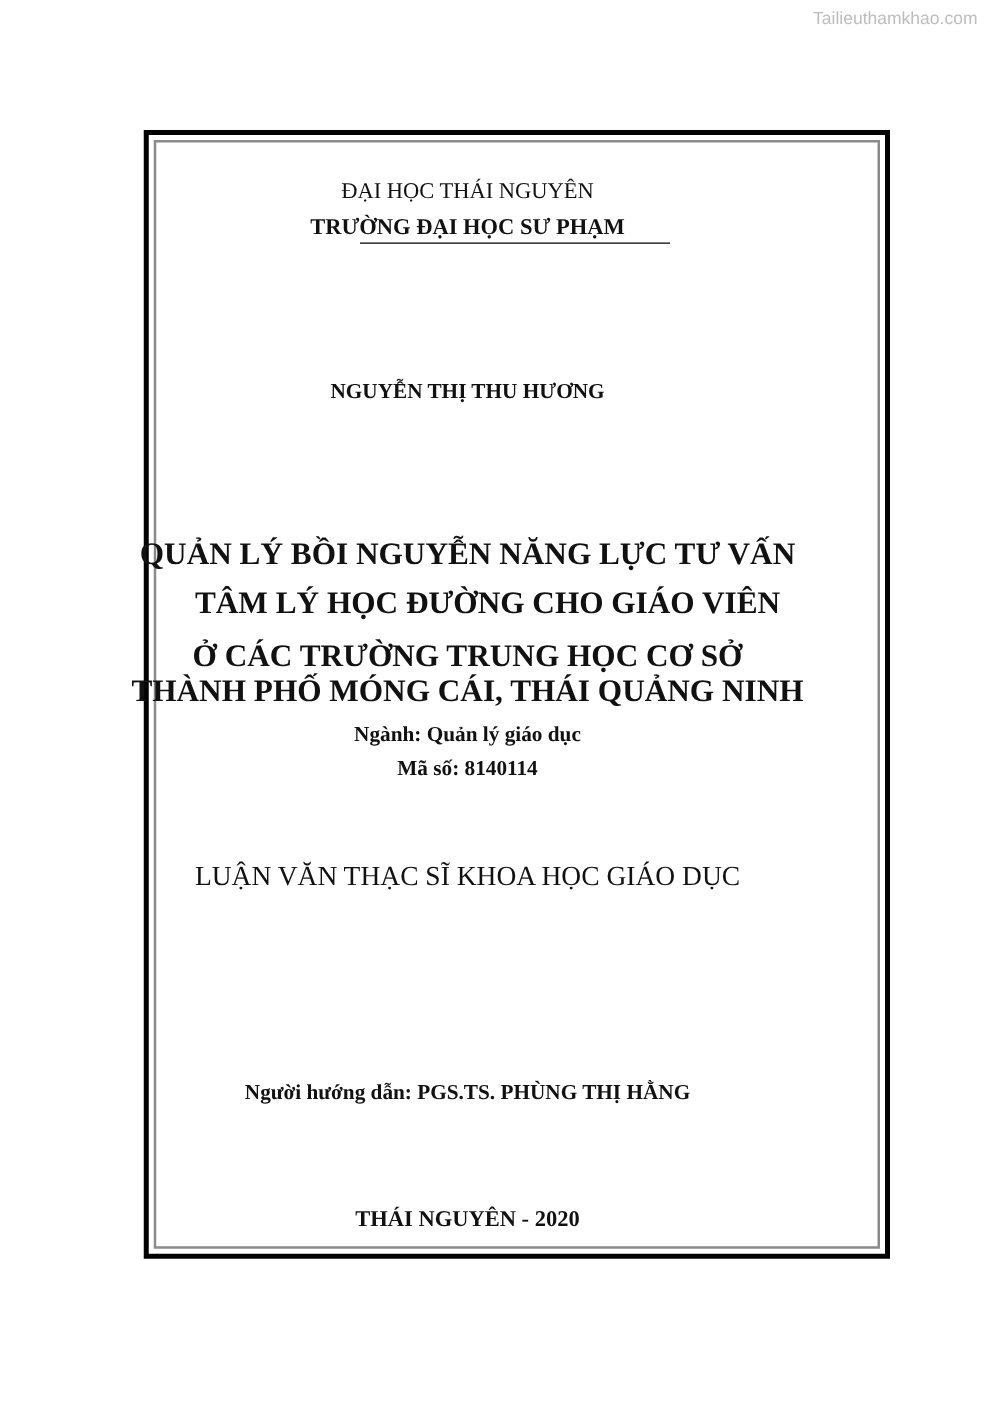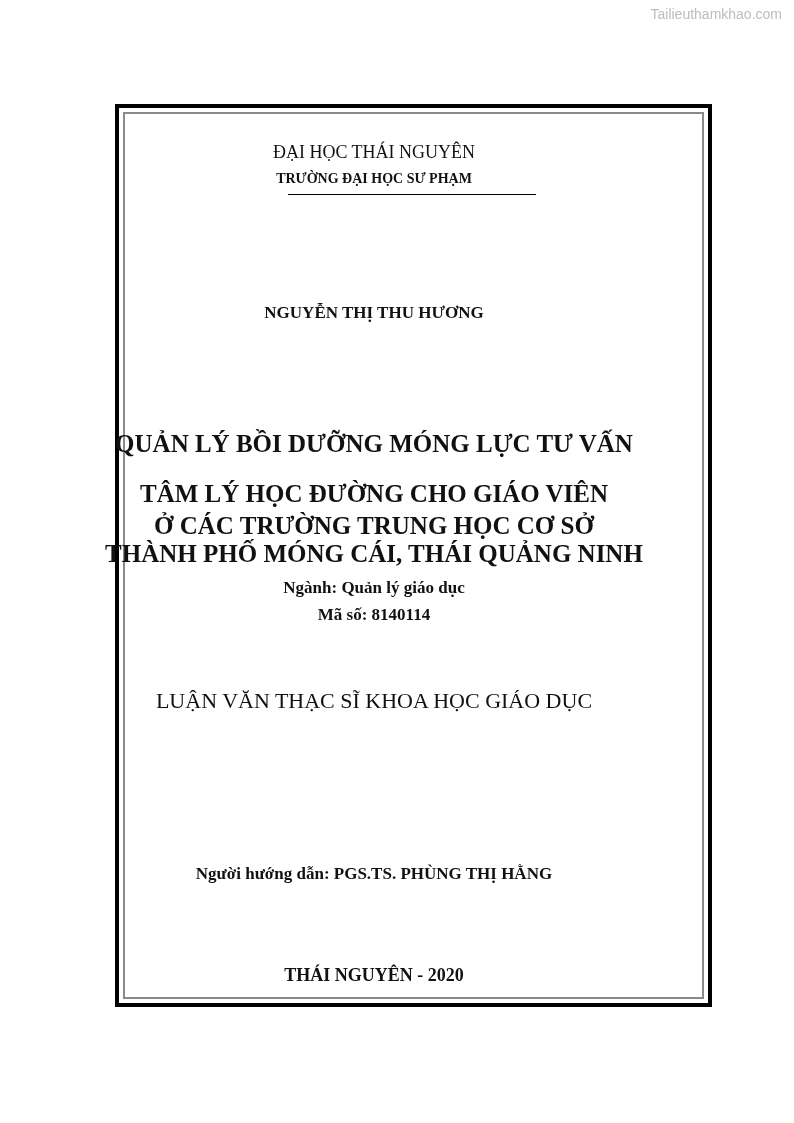--- a/index.html
+++ b/index.html
@@ -2,25 +2,25 @@
 <html><head>
 <meta charset="utf-8">
 <style>
   html,body{margin:0;padding:0;background:#fff;}
   body{width:794px;height:1123px;position:relative;overflow:hidden;font-family:"Liberation Serif","DejaVu Serif",serif;color:#111;}
   .watermark{position:absolute;top:6px;right:12px;font-family:"Liberation Sans","DejaVu Sans",sans-serif;font-size:14px;color:#bdbdbd;}
   .frame-outer{position:absolute;left:115px;top:104px;width:589px;height:895px;border:4px solid #000;}
   .frame-inner{position:absolute;left:4px;top:4px;right:4px;bottom:4px;border:2px solid #8a8a8a;}
   .line{position:absolute;left:0;width:748px;text-align:center;white-space:nowrap;}
   .uni{top:142px;font-size:18px;}
-  .school{top:171px;font-size:14px;font-weight:bold;}
+  .school{top:171px;font-size:18px;font-weight:bold;}
   .rule{position:absolute;left:288px;top:194px;width:248px;height:1px;background:#000;}
   .author{top:303px;font-size:17px;font-weight:bold;}
   .title{font-size:25px;font-weight:bold;}
-  .t1{top:430px;} .t2{top:480px;} .t3{top:512px;} .t4{top:540px;}
+  .t1{top:430px;} .t2{top:469px;padding-left:16px;} .t3{top:512px;} .t4{top:540px;}
   .major{top:578px;font-size:17px;font-weight:bold;}
   .code{top:605px;font-size:17px;font-weight:bold;font-family:Liberation Serif, serif;}
   .degree{top:688px;font-size:22px;font-weight:normal;}
   .advisor{top:864px;font-size:17px;font-weight:bold;}
   .place{top:965px;font-size:18px;font-weight:bold;}
 </style>
 </head>
 <body>
 
 <div class="watermark">Tailieuthamkhao.com</div>
@@ -28,21 +28,21 @@
 <div class="frame-outer">
   <div class="frame-inner"></div>
 </div>
 
 <div class="line uni">ĐẠI HỌC THÁI NGUYÊN</div>
 <div class="line school">TRƯỜNG ĐẠI HỌC SƯ PHẠM</div>
 <div class="rule"></div>
 
 <div class="line author">NGUYỄN THỊ THU HƯƠNG</div>
 
-<div class="line title t1">QUẢN LÝ BỒI DƯỠNG MÓNG LỰC TƯ VẤN</div>
+<div class="line title t1">QUẢN LÝ BỒI NGUYỄN NĂNG LỰC TƯ VẤN</div>
 <div class="line title t2">TÂM LÝ HỌC ĐƯỜNG CHO GIÁO VIÊN</div>
 <div class="line title t3">Ở CÁC TRƯỜNG TRUNG HỌC CƠ SỞ</div>
 <div class="line title t4">THÀNH PHỐ MÓNG CÁI, THÁI QUẢNG NINH</div>
 
 <div class="line major">Ngành: Quản lý giáo dục</div>
 <div class="line code">Mã số: 8140114</div>
 
 <div class="line degree">LUẬN VĂN THẠC SĨ KHOA HỌC GIÁO DỤC</div>
 
 <div class="line advisor">Người hướng dẫn: PGS.TS. PHÙNG THỊ HẰNG</div>

